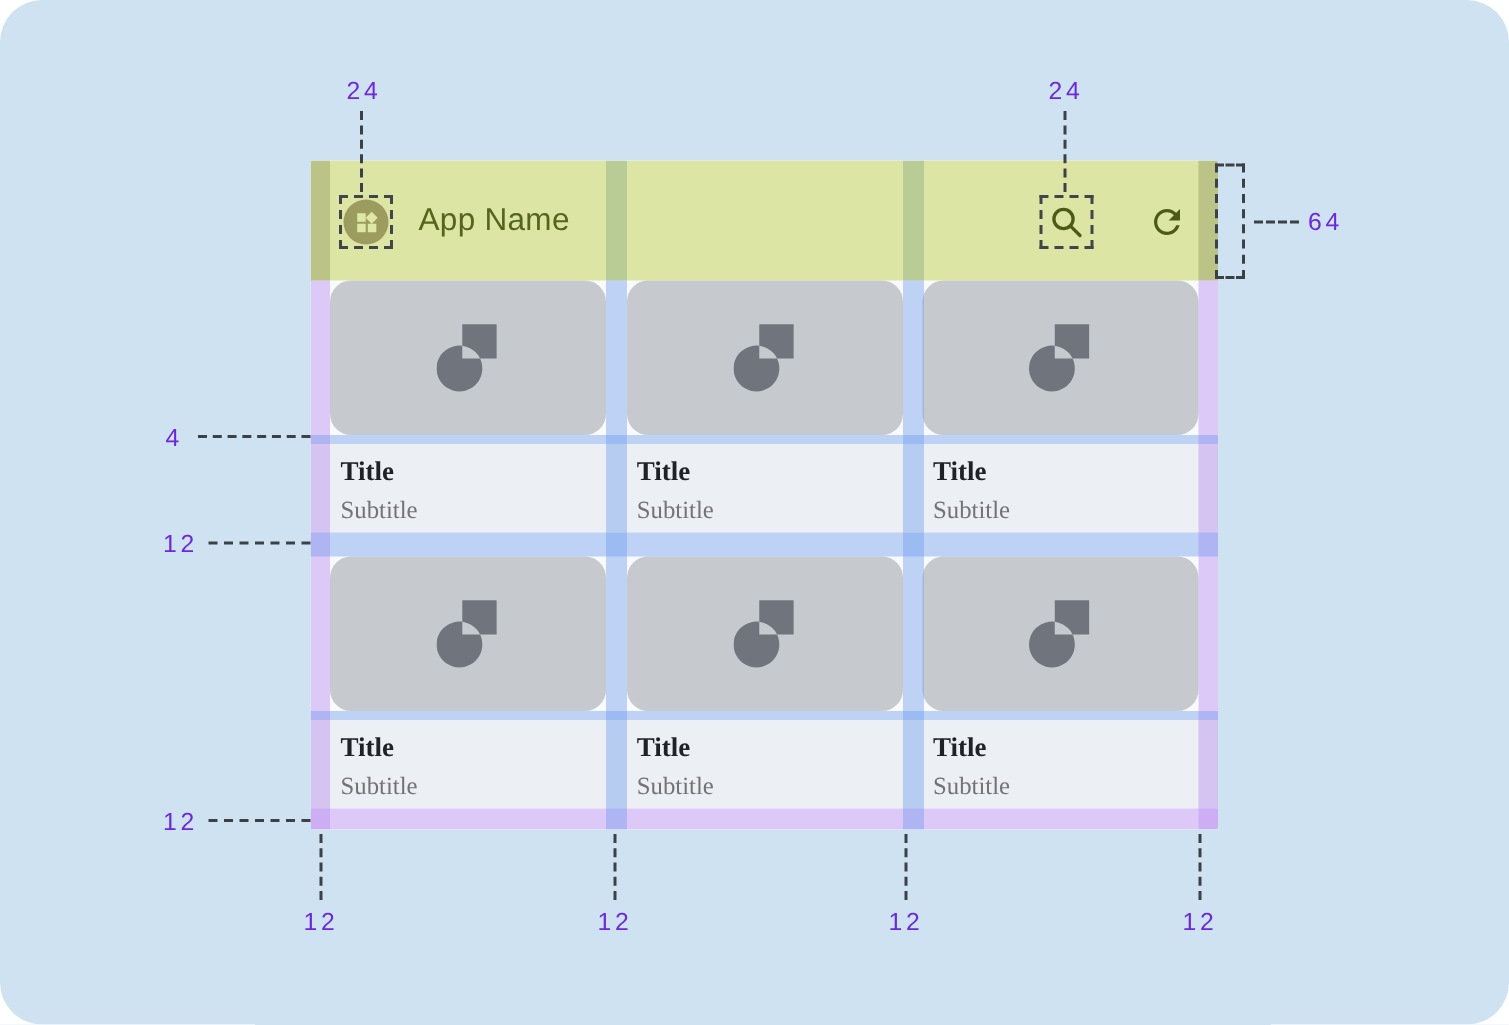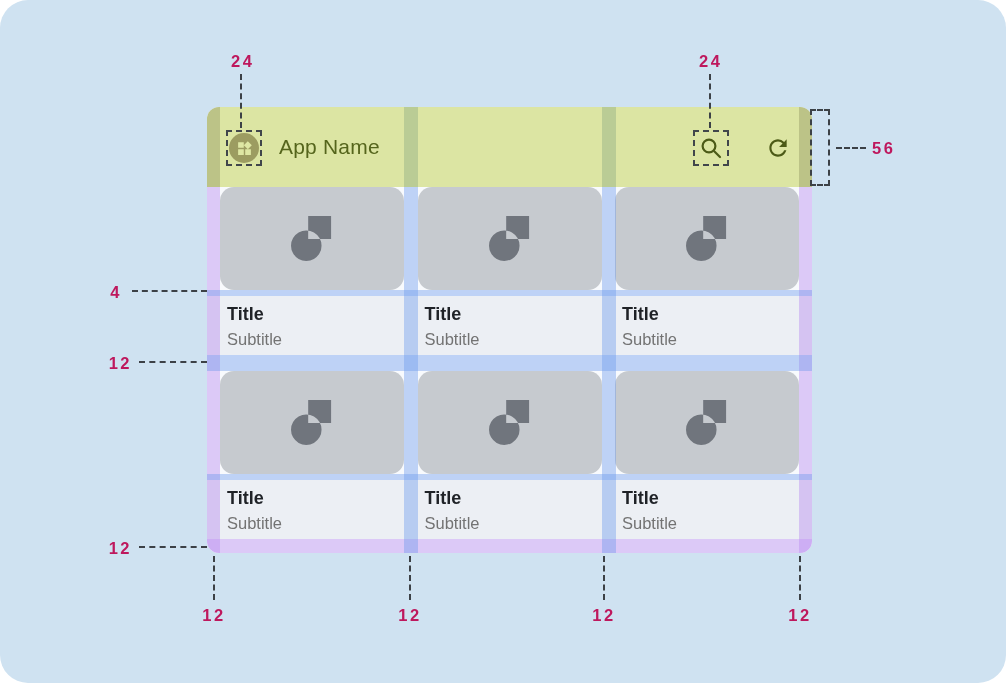--- a/index.html
+++ b/index.html
@@ -1,30 +1,30 @@
 <!DOCTYPE html>
 <html><head>
 <meta charset="utf-8">
 <style>
   html,body{margin:0;padding:0;background:#ffffff;}
   body{font-family:"Liberation Sans", sans-serif;}
   .page{position:relative;width:1006px;height:683px;background:#CFE2F1;border-radius:28px;overflow:hidden;}
 
   
-  .mockup{position:absolute;left:207px;top:107px;width:605px;height:446px;border-radius:12px;overflow:hidden;background:#F8FAFD;}
+  .mockup{position:absolute;left:207px;top:107px;width:605px;height:446px;border-radius:2px;overflow:hidden;background:#F8FAFD;}
   .appbar{position:absolute;left:0;top:0;width:605px;height:80px;background:#DCE5A3;}
   .appbar-title{position:absolute;left:72px;top:0;height:80px;display:flex;align-items:center;font-size:21px;font-weight:500;color:#55651C;letter-spacing:.2px;}
   .dash-box{position:absolute;border:2px dashed #41464b;box-sizing:border-box;}
   .appicon-box{left:19px;top:23px;width:36px;height:36px;display:flex;align-items:center;justify-content:center;}
   .appicon-circle{width:30px;height:30px;border-radius:50%;background:#9C9C61;display:flex;align-items:center;justify-content:center;}
   .search-box{left:486px;top:23px;width:36px;height:36px;display:flex;align-items:center;justify-content:center;}
   .refresh-btn{position:absolute;left:558px;top:28px;width:26px;height:26px;}
 
   
-  .band{position:absolute;left:0;width:605px;}
+  .band{position:absolute;left:0;width:605px;font-family:Liberation Serif, serif;}
   .band.media1{top:80px;height:103px;}
   .band.gap4a{top:183px;height:6px;background:#F8FAFD;}
   .band.text1{top:189px;height:59px;background:#ECEFF4;}
   .band.gap12{top:248px;height:16px;background:#F8FAFD;}
   .band.media2{top:264px;height:103px;}
   .band.gap4b{top:367px;height:6px;background:#F8FAFD;}
   .band.text2{top:373px;height:59px;background:#ECEFF4;}
   .band.botmargin{top:432px;height:14px;background:#F8FAFD;}
 
   .media{position:absolute;top:0;width:184px;height:103px;border-radius:14px;background:#C6CACF;display:flex;align-items:center;justify-content:center;}
@@ -45,21 +45,21 @@
   .ovh2{left:0;top:248px;width:605px;height:16px;}
   .ovh3{left:0;top:367px;width:605px;height:6px;}
   .ovv1{left:196.5px;top:80px;width:14px;height:366px;}
   .ovv2{left:394.5px;top:80px;width:14px;height:366px;}
   .bar-m{top:0;height:80px;width:13px;background:rgba(45,45,10,0.18);}
   .bar-m.l{left:0;}.bar-m.r{left:592px;}
   .bar-g{top:0;height:80px;width:14px;background:rgba(70,120,100,0.22);}
   .bar-g.g1{left:196.5px;}.bar-g.g2{left:394.5px;}
 
   
-  .ann-label{position:absolute;font-size:16.5px;font-weight:700;color:#be185d;letter-spacing:2.5px;}
+  .ann-label{position:absolute;font-size:16.5px;font-weight:400;color:#6d28d9;letter-spacing:2.5px;}
   .vdash{position:absolute;width:0;border-left:2px dashed #3c4146;}
   .hdash{position:absolute;height:0;border-top:2px dashed #3c4146;}
   .bracket56{position:absolute;left:810px;top:109px;width:20px;height:77px;border:2px dashed #3c4146;box-sizing:border-box;}
   .r{text-align:right;}
   .c{text-align:center;}
   svg{display:block;}
 </style>
 </head>
 <body>
 
@@ -190,21 +190,21 @@
   </div>
 
   <div class="ann-label" style="left:231px;top:52px;">24</div>
   <div class="vdash" style="left:240px;top:74px;height:54px;"></div>
 
   <div class="ann-label" style="left:699px;top:52px;">24</div>
   <div class="vdash" style="left:709px;top:74px;height:54px;"></div>
 
   <div class="bracket56"></div>
   <div class="hdash" style="left:836px;top:147px;width:30px;"></div>
-  <div class="ann-label" style="left:872px;top:139px;">56</div>
+  <div class="ann-label" style="left:872px;top:139px;">64</div>
 
   <div class="ann-label r" style="left:94px;top:283px;width:28px;">4</div>
   <div class="hdash" style="left:132px;top:290px;width:75px;"></div>
 
   <div class="ann-label r" style="left:94px;top:354px;width:38px;">12</div>
   <div class="hdash" style="left:139px;top:361px;width:68px;"></div>
 
   <div class="ann-label r" style="left:94px;top:539px;width:38px;">12</div>
   <div class="hdash" style="left:139px;top:546px;width:68px;"></div>
 

